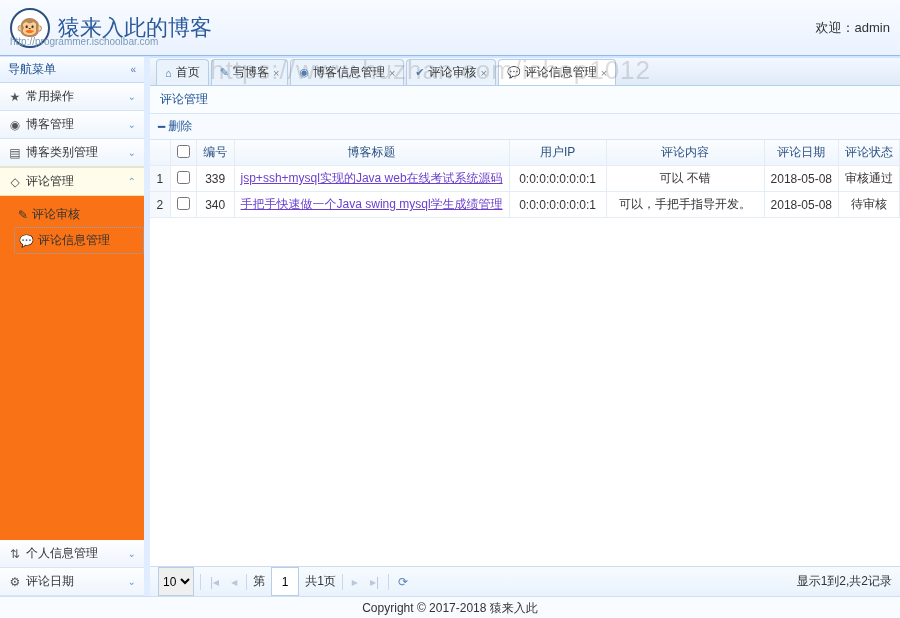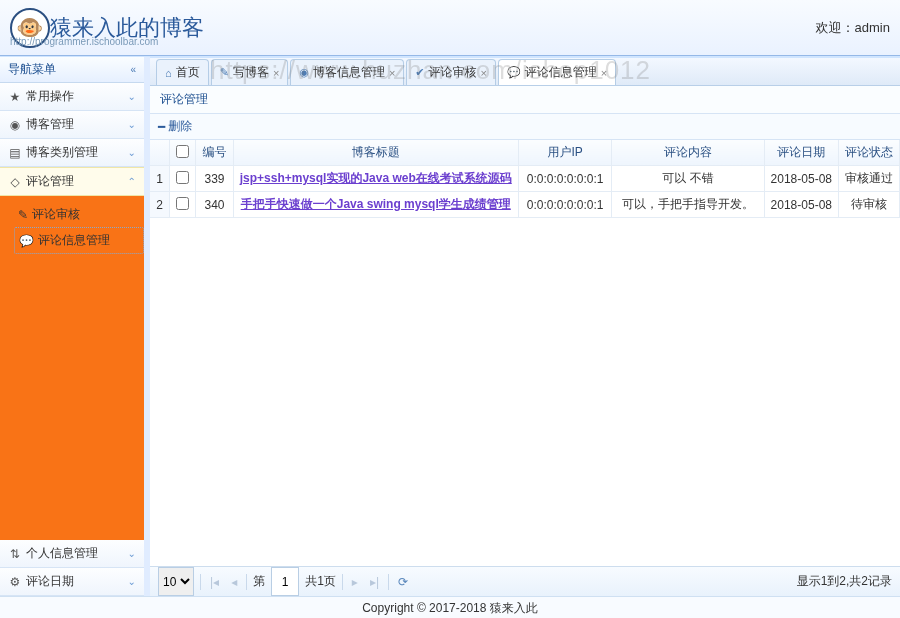--- a/index.html
+++ b/index.html
@@ -1,19 +1,19 @@
 <!DOCTYPE html>
 <html><head>
 <meta charset="utf-8">
 <style>
 * { box-sizing: border-box; margin: 0; padding: 0; }
 body { font-family: "Microsoft YaHei", Arial, sans-serif; font-size: 12px; color: #333; background: #fff; width: 900px; height: 618px; overflow: hidden; position: relative; }
 .header { height: 56px; border-bottom: 1px solid #95b8e7; background: linear-gradient(#f8fbff,#eaf2ff); display: flex; align-items: center; padding: 0 10px; }
 .logo { width: 40px; height: 40px; border-radius: 50%; background: #fff; border: 2px solid #2b4f81; display: flex; align-items: center; justify-content: center; font-size: 22px; }
-.site-title { font-size: 22px; color: #2b5a9b; font-family: "STKaiti","KaiTi",serif; }
+.site-title { font-size: 22px; color: #2b5a9b; margin-left: 8px; font-family: "STKaiti","KaiTi",serif; }
 .site-sub { font-size: 10px; color: #7a9ab8; position: absolute; top: 36px; left: 10px; }
 .welcome { margin-left: auto; font-size: 13px; }
 .layout { display: flex; height: 540px; border-top: 1px solid #d0e5ff; }
 .sidebar { width: 150px; border-right: 6px solid #e0ecff; background: #f97316; display: flex; flex-direction: column; }
 .sidebar-hd { background: linear-gradient(#fafdff,#e6f0ff); border-bottom: 1px solid #c6d9ef; padding: 4px 8px; color: #1a4d8f; font-size: 12px; display: flex; align-items: center; }
 .sidebar-hd .coll { margin-left: auto; color: #4a7ab5; font-size: 10px; }
 .menu-item { border-bottom: 1px solid #d6e4f5; padding: 5px 8px; display: flex; align-items: center; gap: 4px; cursor: pointer; background: linear-gradient(#fdfeff,#eff5fd); }
 .menu-item.sel { background: #fffceb; border-top: 1px solid #f0e6a8; border-bottom: 1px solid #f0e6a8; }
 .menu-item .ico { width: 14px; text-align: center; color: #555; }
 .menu-item .chev { margin-left: auto; color: #6b9bd4; font-size: 10px; }
@@ -27,21 +27,21 @@
 .tab.active { background: #fff; }
 .tab .ico { font-size: 11px; color: #4e7db5; }
 .tab .cls { color: #888; font-size: 11px; }
 .panel-title { padding: 5px 10px; color: #1a4d8f; border-bottom: 1px solid #d6e4f5; background: #fafdff; }
 .toolbar { padding: 4px 8px; border-bottom: 1px solid #d6e4f5; background: #f7fbff; }
 .toolbar a { color: #2b5a9b; text-decoration: none; display: inline-flex; align-items: center; gap: 3px; cursor: pointer; }
 .grid { flex: 1; overflow: hidden; }
 table { border-collapse: collapse; width: 100%; }
 th, td { border-right: 1px solid #e4ecf5; border-bottom: 1px solid #e4ecf5; padding: 4px 6px; font-size: 12px; text-align: center; white-space: nowrap; overflow: hidden; }
 th { background: linear-gradient(#fbfdff,#eef5fd); color: #2a5083; font-weight: normal; }
-td.link { text-align: center; font-weight: bold; }
+td.link { text-align: center; }
 td.link a { color: #6b3fcf; text-decoration: underline; cursor: pointer; }
 td.rownum { background: #f5f9fe; }
 .pager { height: 30px; border-top: 1px solid #cdddee; background: linear-gradient(#f7fbff,#e9f2fc); display: flex; align-items: center; padding: 0 8px; gap: 6px; font-size: 12px; }
 .pager select, .pager input { font-size: 12px; border: 1px solid #b9cee4; height: 29px; }
 .pager input { width: 28px; text-align: center; }
 .pager .btn { color: #5c89bd; cursor: pointer; padding: 0 3px; }
 .pager .btn.dis { color: #b8c8db; }
 .pager .sep { width: 1px; height: 16px; background: #c9d9eb; }
 .pager .info { margin-left: auto; }
 .footer { height: 22px; border-top: 1px solid #cfe0f2; text-align: center; font-size: 12px; padding-top: 3px; color: #333; background: #f8fbff; }

